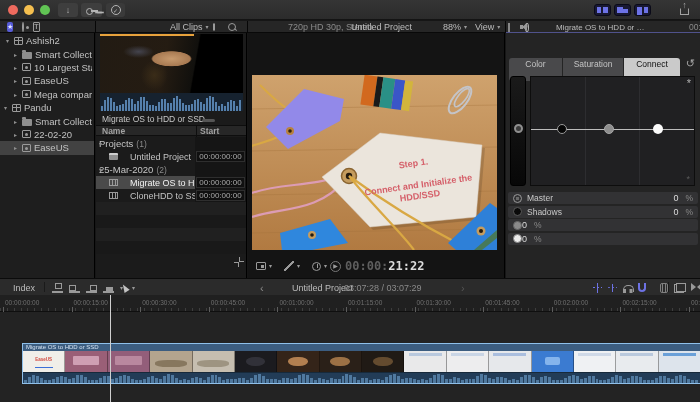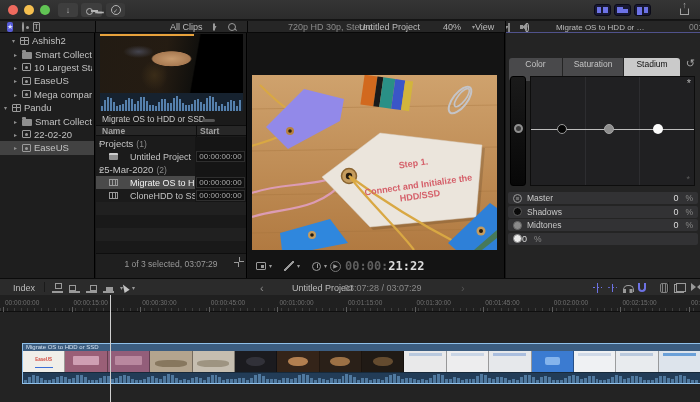--- a/index.html
+++ b/index.html
@@ -35,21 +35,21 @@
   .ic-key { position:relative; width:12px; height:6px; }
   .ic-key::before { content:""; position:absolute; left:0; top:1px; width:5px; height:5px;
     border:1.4px solid #b4b4b4; border-radius:50%; }
   .ic-key::after { content:""; position:absolute; left:5px; top:3px; width:7px; height:1.5px;
     background:#b4b4b4; box-shadow:4px 1.5px 0 -0.2px #b4b4b4, 6px 1.5px 0 -0.2px #b4b4b4; }
   .circ { border:1px solid #b4b4b4; border-radius:50%; display:flex; align-items:center; justify-content:center; }
 
   
   #toolbar2 { position:absolute; top:21px; left:0; right:0; height:12px; background:#262626;
     border-bottom:1px solid #090909; }
-  .t2 { position:absolute; top:0; height:12px; display:flex; align-items:center; gap:11px; }
+  .t2 { position:absolute; top:0; height:12px; display:flex; align-items:center; gap:3px; }
   .chv { font-size:6px; color:#9a9a9a; line-height:6px; }
   .lbl { font-size:9px; color:#bcbcbc; white-space:nowrap; }
   .dim { color:#8a8a8a; }
   
   .ic-lib-tab { width:13px; height:10px; background:#575cd8; border-radius:2px; color:#dfe2ff;
     font-size:7px; line-height:10px; text-align:center; }
   .ic-photos-tab { width:10px; height:10px; border:1px solid #9a9a9a; border-radius:50%; position:relative; }
   .ic-photos-tab::after { content:""; position:absolute; left:2.5px; top:2.5px; width:3px; height:3px;
     border-radius:50%; background:#9a9a9a; }
   .ic-titles-tab { width:11px; height:10px; border:1px solid #9a9a9a; border-radius:1px;
@@ -320,21 +320,21 @@
       <span class="ic-mag"></span>
     </div>
     <div class="t2" style="left:288px">
       <span class="lbl dim">720p HD 30p, Stereo</span>
     </div>
     <div class="t2" style="left:348px">
       <span class="ic-clap"></span>
       <span class="lbl">Untitled Project</span>
     </div>
     <div class="t2" style="left:443px">
-      <span class="lbl">40%</span>
+      <span class="lbl">88%</span>
       <span class="chv">▾</span>
     </div>
     <div class="t2" style="left:475px">
       <span class="lbl">View</span>
       <span class="chv">▾</span>
     </div>
     <div class="t2" style="left:508px;gap:5px">
       <span class="ic-split"></span>
       <span class="ic-cwheel"></span>
       <span class="ic-spk"></span>
@@ -349,21 +349,21 @@
       </span>
     </div>
   </div>
   <div class="vdiv" style="left:95px"></div>
   <div class="vdiv" style="left:247px"></div>
   <div class="vdiv" style="left:505px"></div>
   <div id="insp-head-line"></div>
 
   <div id="sidebar">
     <div style="padding-top:1px">
-        <div class="sb-row" style="padding-left: 10px;">
+        <div class="sb-row" style="padding-left: 4px;">
           <span class="tri">▾</span>
           <span class="sbic ic-lib"></span>
           <span class="sblb">Ashish2</span>
         </div>
         <div class="sb-row" style="padding-left: 12px;">
           <span class="tri">▸</span>
           <span class="sbic ic-folder"></span>
           <span class="sblb">Smart Collections</span>
         </div>
         <div class="sb-row" style="padding-left: 12px;">
@@ -507,21 +507,20 @@
           </div>
           <div class="br-start">
             <span class="tcbox">00:00:00:00</span>
           </div>
         </div>
         <div class="br-row stripea"></div>
         <div class="br-row stripeb"></div>
         <div class="br-row stripea"></div>
         <div class="br-row stripeb"></div>
       </div>
-    <div id="b-footer">1 of 3 selected, 03:07:29</div>
   </div>
 
   <div id="viewer">
     <div id="v-image">
       <svg viewBox="0 0 245 175" width="245" height="175">
         <defs>
           <linearGradient id="wood" x1="0" y1="0" x2="0" y2="1">
             <stop offset="0" stop-color="#cfa26d"></stop>
               <stop offset="1" stop-color="#b17a41"></stop>
           </linearGradient>
@@ -584,21 +583,21 @@
         <span class="v-tc"><span class="dimtc">00:00:</span><span class="brttc">21:22</span></span>
       </div>
       <span class="ic-fullscr abs" style="right:9px;top:6px"></span>
     </div>
   </div>
 
   <div id="inspector">
     <div id="i-tabs">
       <div class="seg first" style="width:53px">Color</div>
       <div class="seg" style="width:60px">Saturation</div>
-      <div class="seg last active" style="width:56px">Stadium</div>
+      <div class="seg last active" style="width:56px">Connect</div>
     </div>
     <span id="i-reset">↺</span>
     <div id="i-slider">
       <div class="knob"></div>
     </div>
     <div id="i-curve">
       <div class="gridv" style="left:33%"></div>
       <div class="gridv" style="left:66%"></div>
       <div id="i-hline"></div>
       <span class="sun" style="right:3px;top:2px">*</span>
@@ -615,21 +614,20 @@
         <span class="punit">%</span>
       </div>
       <div class="prow">
         <span class="pi pi1"></span>
         <span class="plb">Shadows</span>
         <span class="pval">0</span>
         <span class="punit">%</span>
       </div>
       <div class="prow">
         <span class="pi pi2"></span>
-        <span class="plb">Midtones</span>
         <span class="pval">0</span>
         <span class="punit">%</span>
       </div>
       <div class="prow">
         <span class="pi pi3"></span>
         <span class="pval">0</span>
         <span class="punit">%</span>
       </div>
     </div>
   </div>

